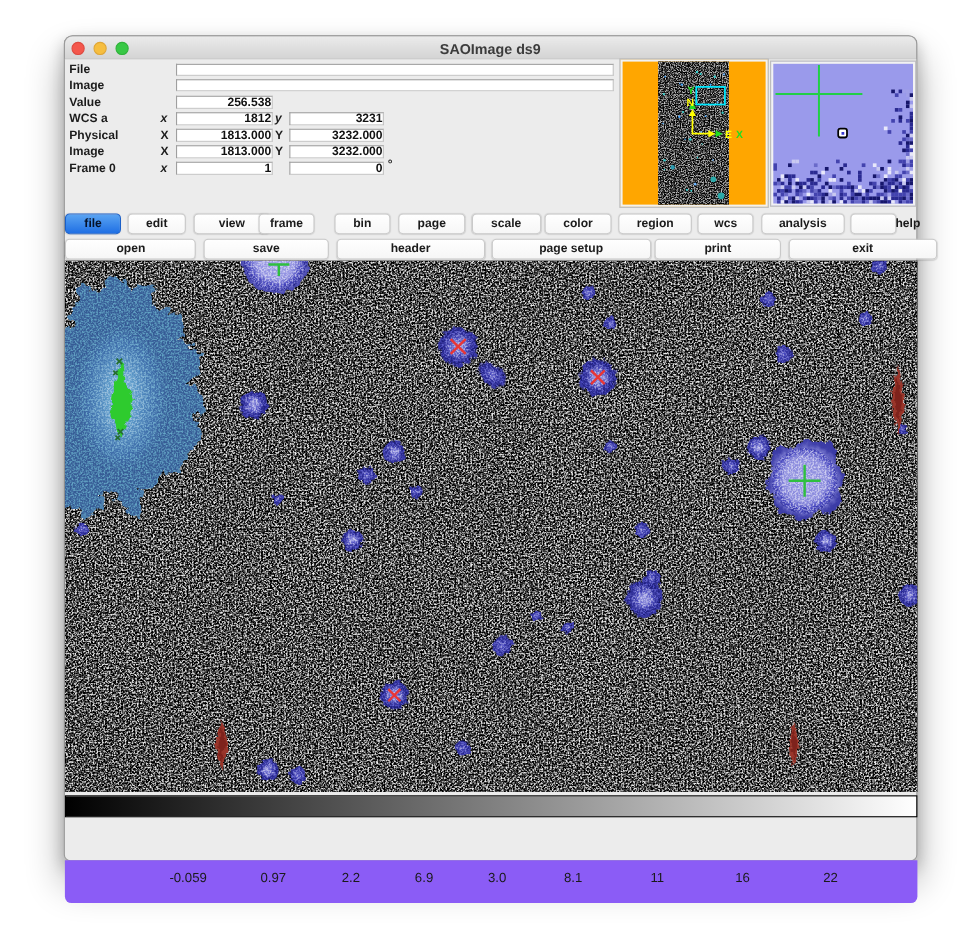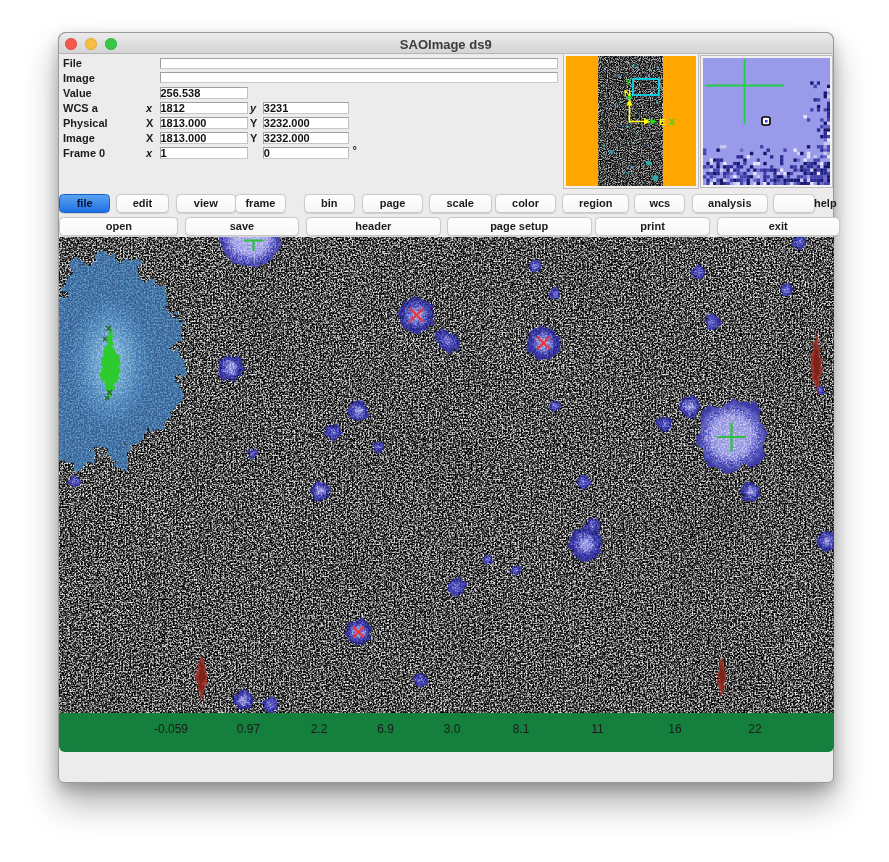--- a/index.html
+++ b/index.html
@@ -7,28 +7,28 @@
 #win{left:57.5px;top:32px;width:776.5px;height:750.5px;background:#ececec;
  border:1px solid #9a9a9a;border-radius:8px 8px 6px 6px;
  box-shadow:0 20px 34px rgba(0,0,0,0.32),0 6px 14px rgba(0,0,0,0.20);}
 #tbar{left:57.5px;top:32px;width:776.5px;height:22px;border-radius:8px 8px 0 0;
  background:linear-gradient(#ebebeb,#d4d4d4);border:1px solid #9a9a9a;border-bottom:1px solid #b3b3b3;}
 #title{position:absolute;width:100%;text-align:center;top:4px;font-size:13px;font-weight:bold;color:#3c3c3c;}
 .dot{position:absolute;width:11.5px;height:11.5px;border-radius:50%;top:5px;}
 .lbl{font-size:11px;font-weight:bold;color:#1c1c1c;}
 .xy{font-size:11px;font-weight:bold;color:#1c1c1c;}
 .fld{background:#ffffff;border:1px solid #9f9f9f;border-bottom-color:#c8c8c8;border-right-color:#c0c0c0;height:12.5px;}
-.val{font-size:11px;font-weight:bold;color:#111;text-align:left;line-height:11px;}
+.val{font-size:11px;font-weight:bold;color:#111;text-align:right;line-height:11px;}
 .btn{height:19px;background:linear-gradient(#ffffff,#f6f6f6);border:1px solid #c9c9c9;border-radius:4.5px;
  font-size:11px;font-weight:bold;color:#1b1b1b;text-align:center;line-height:17.5px;box-shadow:0 0.5px 1px rgba(0,0,0,0.12);}
 .btn.sel{background:linear-gradient(#5aa4f2,#1f6fe4);border-color:#1a5fc8;color:#06122a;}
 #imgarea{left:58.5px;top:237px;width:775px;height:483px;background:#000;overflow:hidden;}
 #cbar{left:58.5px;top:723px;width:775px;height:20px;background:linear-gradient(90deg,#000,#fff);
  border:1px solid #000;}
-#clabels{left:58.5px;top:713px;width:775px;height:39px;background:#15803d;border-radius:0 0 6px 6px;}
+#clabels{left:58.5px;top:782px;width:775px;height:39px;background:#8b5cf6;border-radius:0 0 6px 6px;}
 .cbl{position:absolute;top:8.5px;width:60px;text-align:center;font-size:12px;color:#1a1a1a;}
 #panner{left:563.5px;top:53.5px;width:134px;height:134.5px;background:#ffa600;
  border:2px solid #f2f2f2;outline:1px solid #bdbdbd;}
 #mag{left:700.5px;top:56px;width:131.5px;height:130.5px;background:#9a9aeb;
  border:2px solid #f2f2f2;outline:1px solid #bdbdbd;}
 svg{position:absolute;left:0;top:0;}
 </style></head><body>
 <div id="win"></div>
 <div id="tbar">
   <span class="dot" style="left:6.5px;background:#f4574c;border:0.5px solid #dd4a40;"></span>
@@ -482,36 +482,36 @@
       <rect x="120.6" y="127.3" width="3.35" height="3.35" fill="#c9c9f1"></rect>
       <rect x="124.0" y="127.3" width="3.35" height="3.35" fill="#16166b"></rect>
       <rect x="127.3" y="127.3" width="3.35" height="3.35" fill="#4343ae"></rect>
    <path d="M41.5 1 V66 M2 27.5 H81" stroke="#21cf45" stroke-width="1.8" fill="none"></path>
    <rect x="59" y="59" width="8" height="8" rx="2" fill="#fff" stroke="#000" stroke-width="1.6"></rect>
    <rect x="62" y="62" width="2.5" height="2.5" fill="#3a3ad0"></rect>
   </svg>
 </div>
 <div class="btn sel" style="left:59.4px;top:193.5px;width:50.5px;">file</div>
 <div class="btn" style="left:116.3px;top:193.5px;width:52.4px;">edit</div>
-<div class="btn" style="left:175.8px;top:193.5px;width:60px;">view</div>
+<div class="btn" style="left:175.8px;top:193.5px;width:70px;">view</div>
 <div class="btn" style="left:234.9px;top:193.5px;width:51.1px;">frame</div>
 <div class="btn" style="left:303.8px;top:193.5px;width:51.1px;">bin</div>
 <div class="btn" style="left:362.0px;top:193.5px;width:61.0px;">page</div>
 <div class="btn" style="left:428.6px;top:193.5px;width:63.2px;">scale</div>
 <div class="btn" style="left:494.9px;top:193.5px;width:61.2px;">color</div>
 <div class="btn" style="left:562.4px;top:193.5px;width:66.6px;">region</div>
 <div class="btn" style="left:634.4px;top:193.5px;width:50.8px;">wcs</div>
 <div class="btn" style="left:692.0px;top:193.5px;width:75.6px;">analysis</div>
 <div class="btn" style="left:773.0px;top:193.5px;width:34px;padding-left:40px;">help</div>
 <div class="btn" style="left:59.4px;top:216.5px;width:119.1px;">open</div>
 <div class="btn" style="left:184.7px;top:216.5px;width:114.6px;">save</div>
 <div class="btn" style="left:306.0px;top:216.5px;width:134.5px;">header</div>
 <div class="btn" style="left:446.7px;top:216.5px;width:145px;">page setup</div>
 <div class="btn" style="left:595.2px;top:216.5px;width:114.8px;">print</div>
-<div class="btn" style="left:716.7px;top:216.5px;width:123px;">exit</div>
+<div class="btn" style="left:716.7px;top:216.5px;width:135px;">exit</div>
 <div id="imgarea">
   <svg width="775" height="483">
    <defs>
     <filter id="mn" x="0" y="0" width="100%" height="100%">
      <feTurbulence type="fractalNoise" baseFrequency="0.62" numOctaves="2" seed="11" stitchTiles="stitch"></feTurbulence>
      <feColorMatrix type="saturate" values="0"></feColorMatrix>
      <feComponentTransfer>
             <feFuncR type="table" tableValues="0 0 0 0 0 0.05 0.45 0.85 1 1 1"></feFuncR>
             <feFuncG type="table" tableValues="0 0 0 0 0 0.05 0.45 0.85 1 1 1"></feFuncG>
             <feFuncB type="table" tableValues="0 0 0 0 0 0.05 0.45 0.85 1 1 1"></feFuncB>

